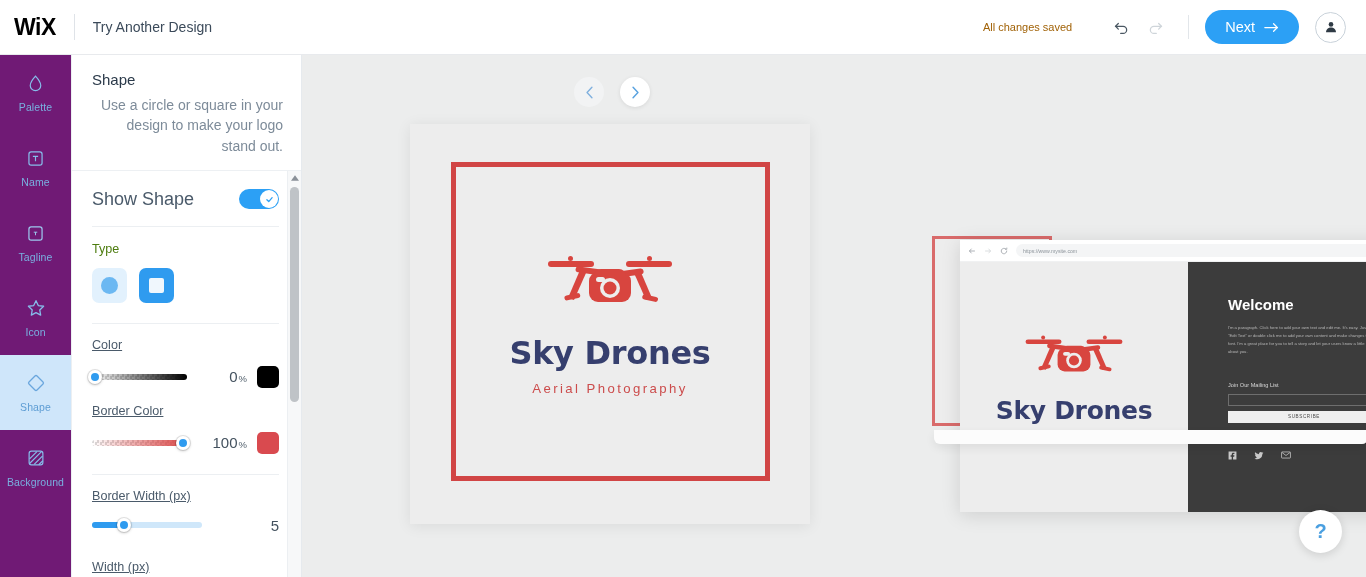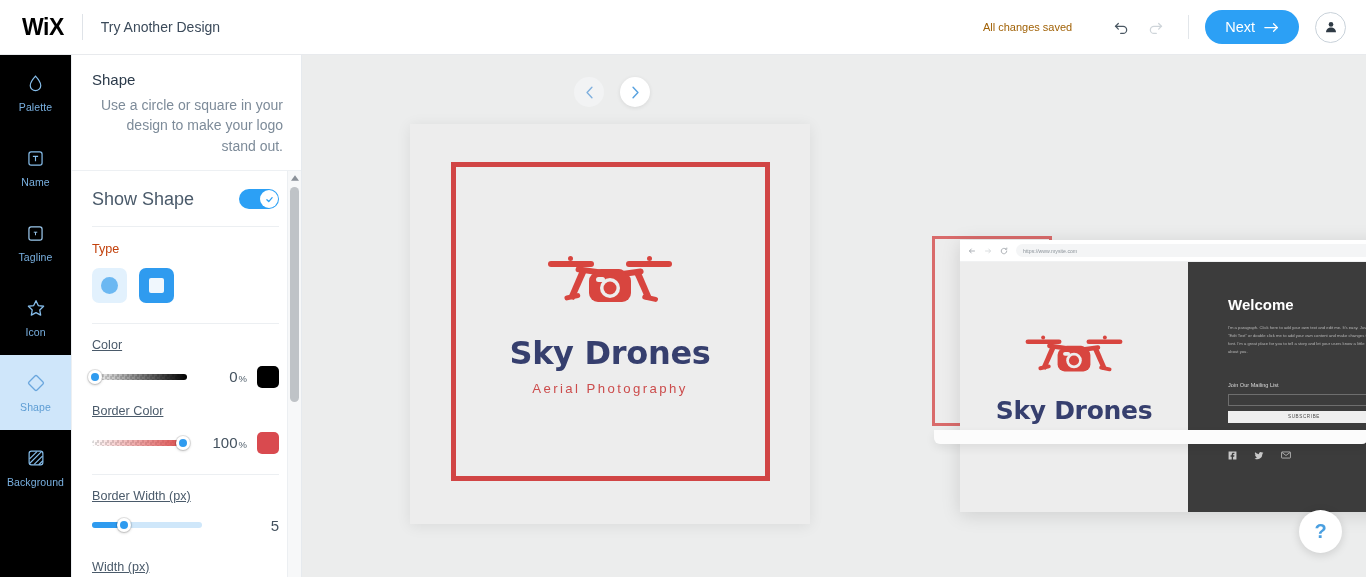--- a/index.html
+++ b/index.html
@@ -13,21 +13,21 @@
   
   .topbar {
     position: absolute; top: 0; left: 0;
     width: 1366px; height: 55px;
     background: #ffffff;
     border-bottom: 1px solid #e8eaed;
     display: flex; align-items: center;
     z-index: 40;
   }
   .wix-logo {
-    margin-left: 22px;
+    margin-left: 14px;
     font-size: 23px; font-weight: 700;
     color: #000; letter-spacing: -0.5px;
     font-family: "Liberation Sans", sans-serif;
   }
   .topbar-divider {
     width: 1px; height: 26px;
     background: #dfe3e8;
     margin: 0 18px 0 18px;
   }
   .try-another {
@@ -71,21 +71,21 @@
     margin-left: 16px;
     display: flex; align-items: center; justify-content: center;
     cursor: pointer;
     background: #fff;
   }
 
   
   .leftnav {
     position: absolute; top: 55px; left: 0;
     width: 72px; height: 522px;
-    background: #000000;
+    background: #701a75;
     border-right: 1px solid #eceff2;
     z-index: 30;
   }
   .nav-item {
     height: 75px;
     display: flex; flex-direction: column;
     align-items: center; justify-content: center;
     cursor: pointer;
     color: #7fb6e8;
   }
@@ -139,21 +139,21 @@
   }
   .toggle .knob {
     position: absolute; top: 1px; right: 1px;
     width: 18px; height: 18px; border-radius: 50%;
     background: #fff;
     display: flex; align-items: center; justify-content: center;
   }
 
   
   .sect { padding: 15px 0 4px 0; }
-  .sect-label { font-size: 12.6px; color: #c2410c; margin-bottom: 12px; }
+  .sect-label { font-size: 12.6px; color: #4d7c0f; margin-bottom: 12px; }
   .type-row { display: flex; gap: 12px; padding-bottom: 16px; }
   .type-btn {
     width: 35px; height: 35px; border-radius: 7px;
     display: flex; align-items: center; justify-content: center;
     cursor: pointer;
   }
   .type-btn.circle-opt { background: #e2f1fd; }
   .type-btn.circle-opt .glyph {
     width: 17px; height: 17px; border-radius: 50%; background: #6cb8f2;
   }

